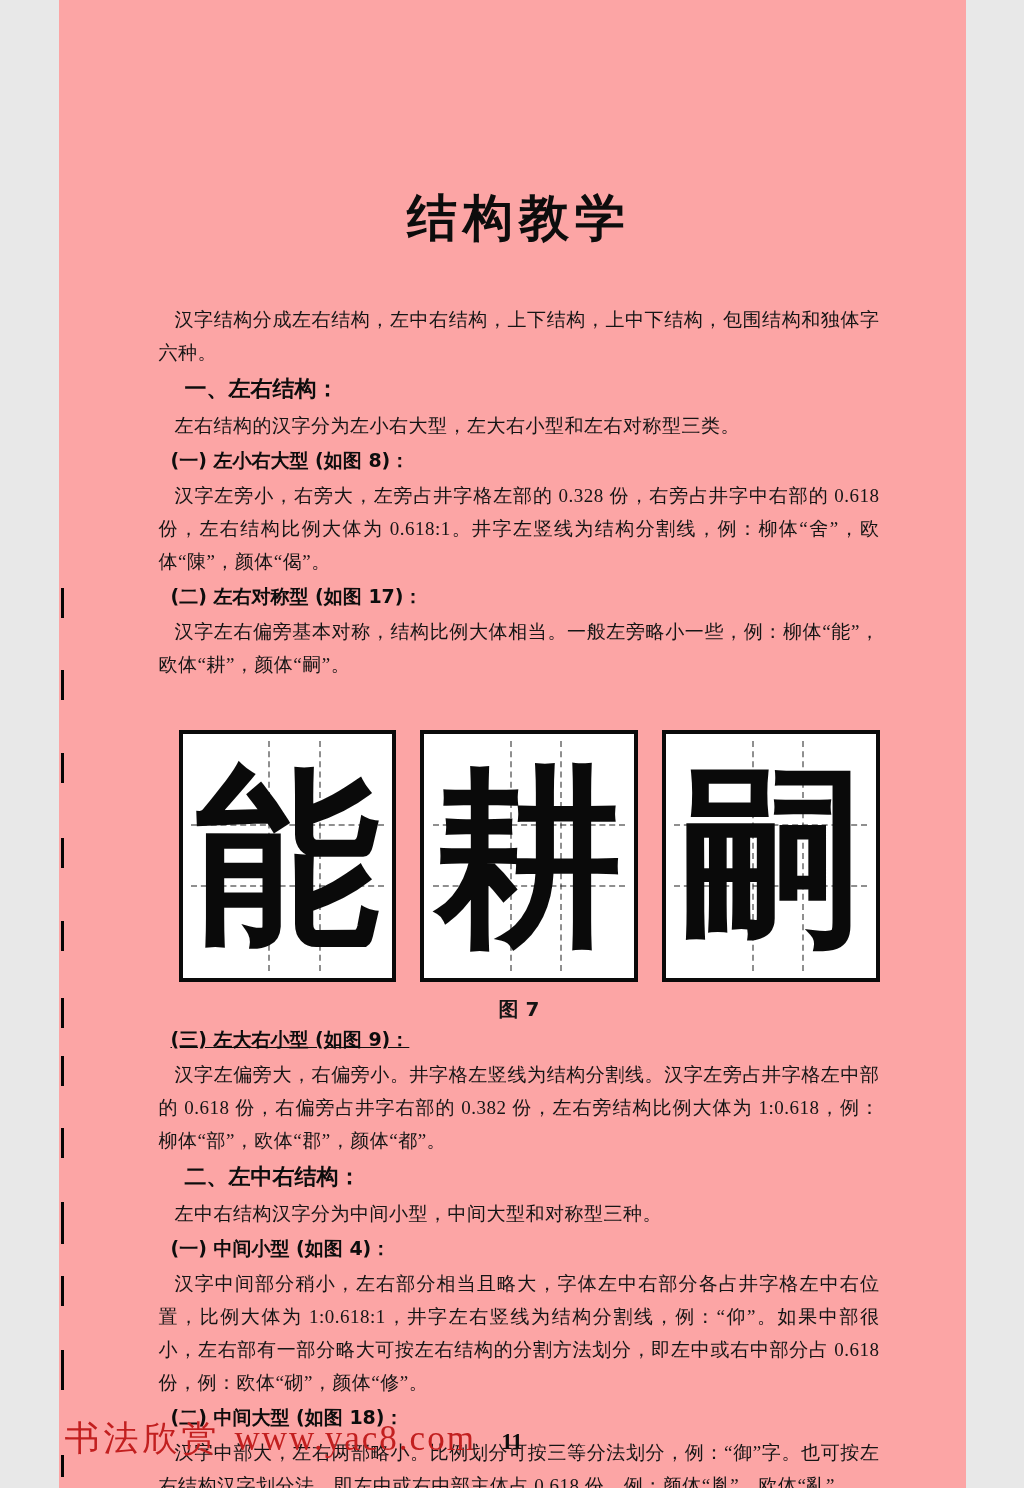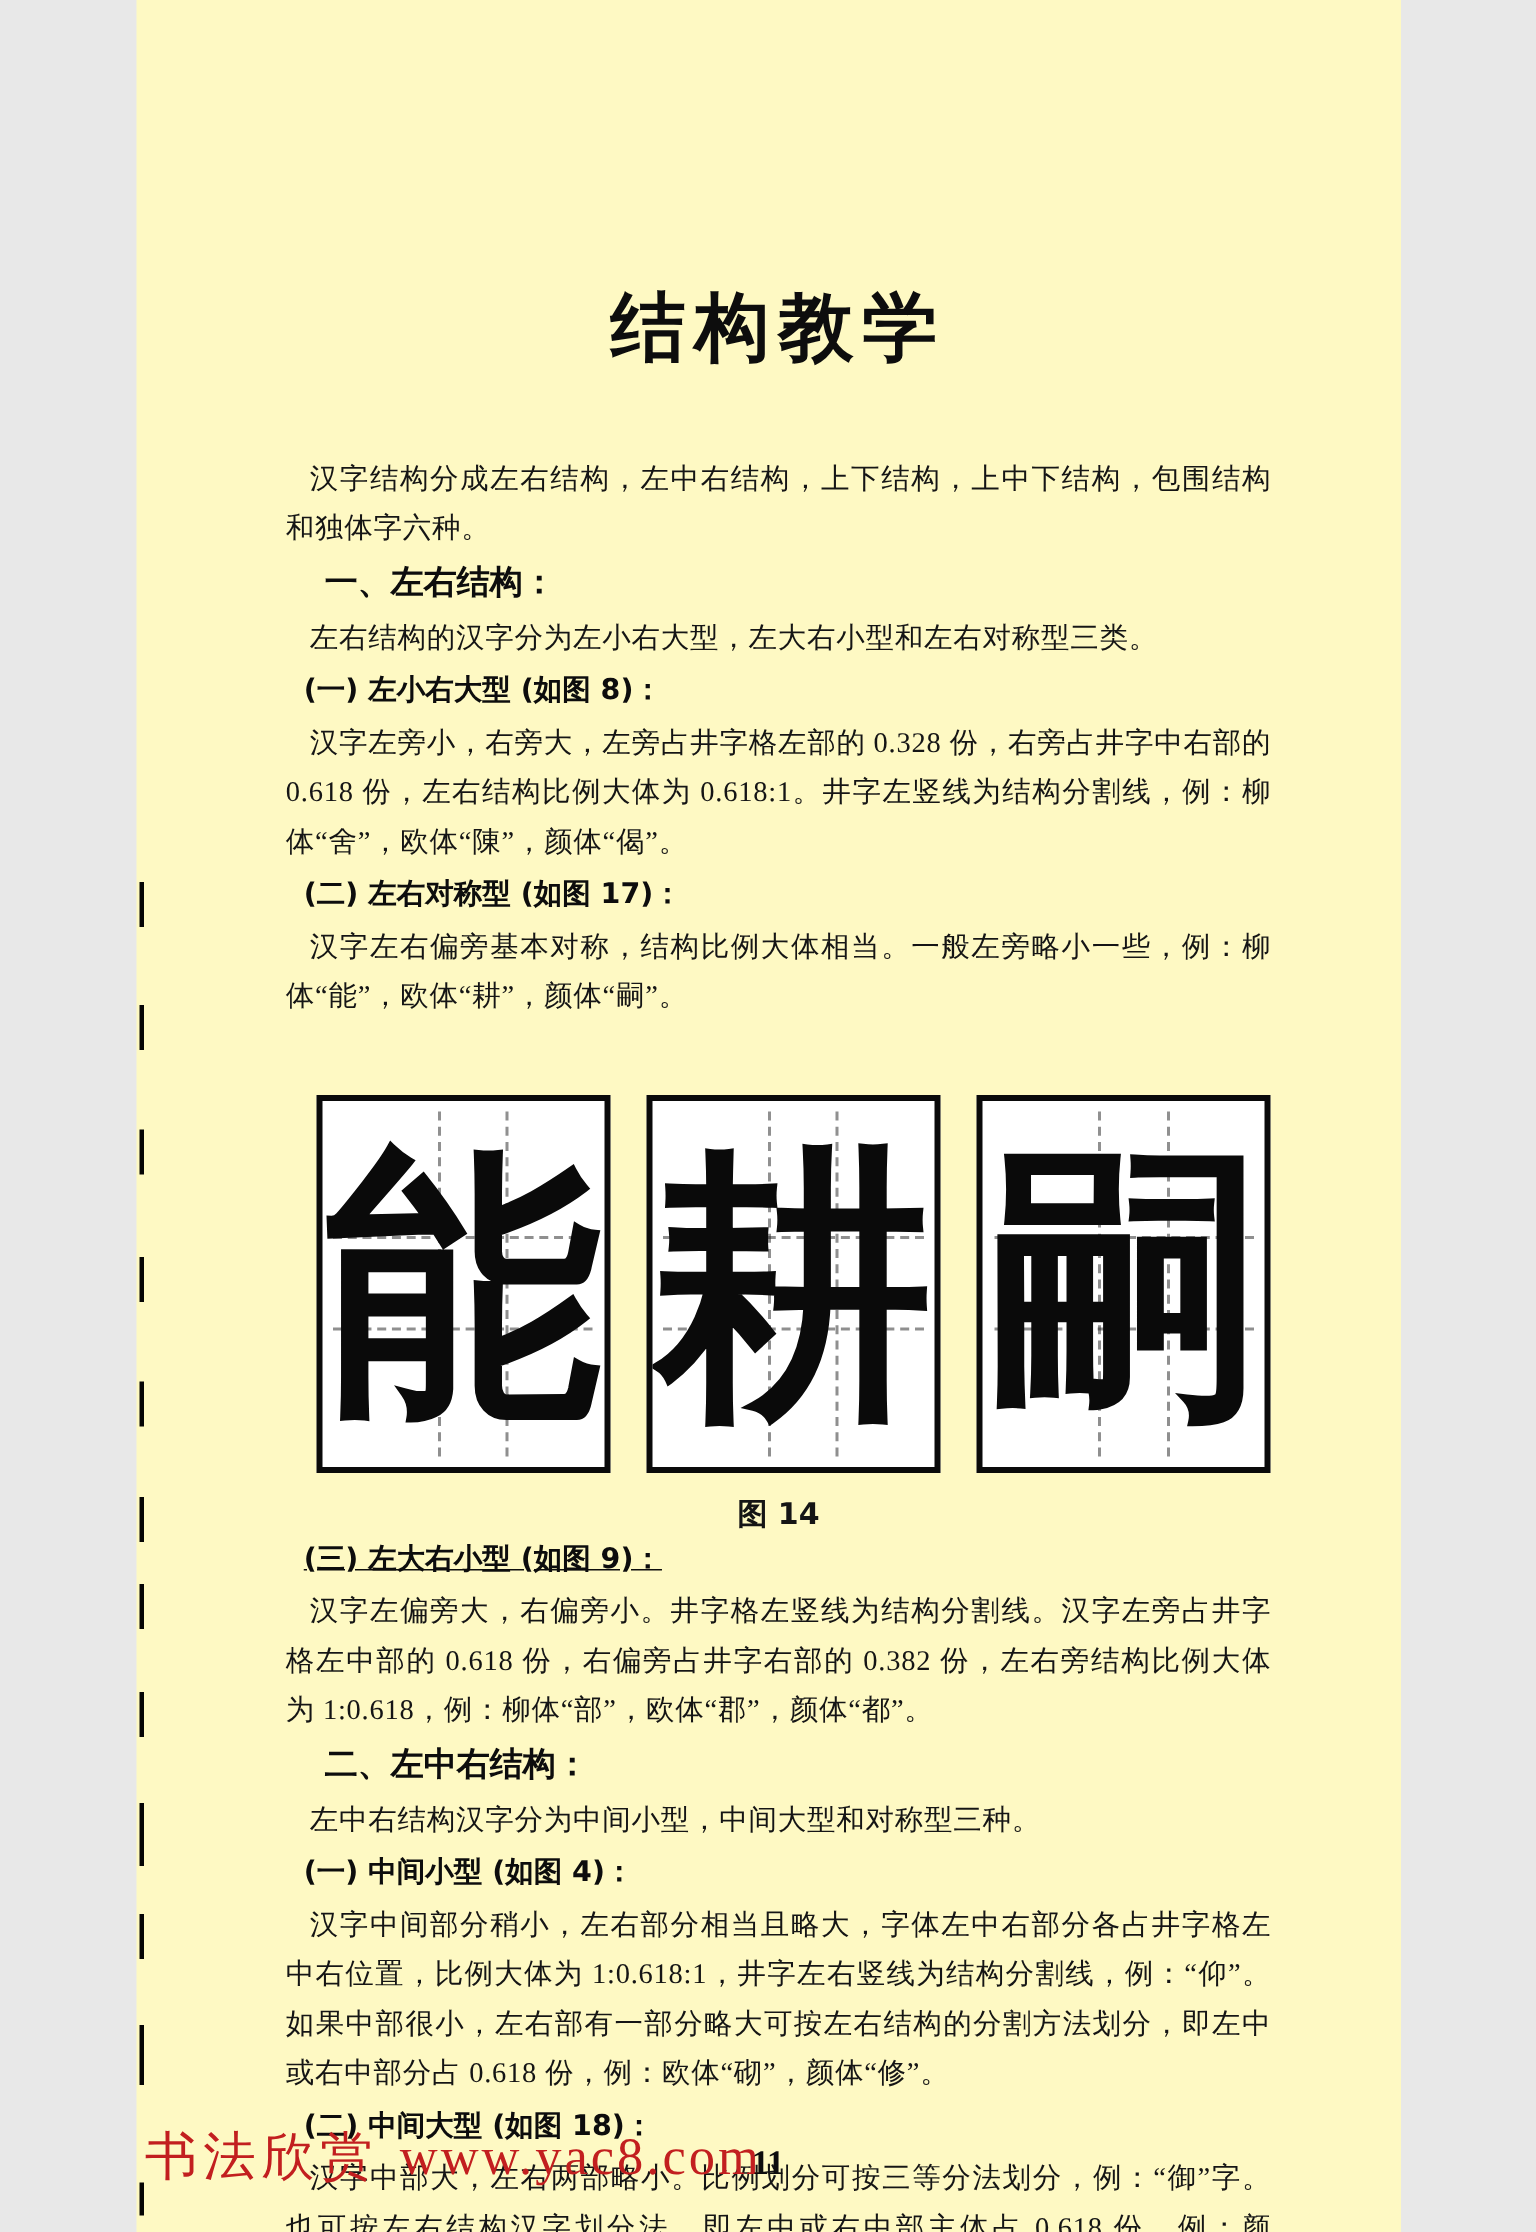--- a/index.html
+++ b/index.html
@@ -1,21 +1,21 @@
 <!DOCTYPE html>
 <html><head>
 <meta charset="utf-8">
 <style>
   html,body{margin:0;padding:0;}
   body{background:#e8e8e8;}
   .page{
     position:relative;
-    width:843px;height:1488px;
+    width:907px;height:1488px;
     margin:0 auto;
-    background:#fef9c3;
+    background:#fca5a5;
     overflow:hidden;
     font-family:"Liberation Serif","DejaVu Serif",serif;
     color:#151515;
   }
   .content{
     position:absolute;
     left:100px; right:86px; top:0;
   }
   .doc-title{
     margin:188px 0 0 0;
@@ -165,21 +165,21 @@
       </div>
       <div class="char-box">
         <div class="grid-h g1"></div>
         <div class="grid-h g2"></div>
         <div class="grid-v g1"></div>
         <div class="grid-v g2"></div>
         <span class="char-glyph">嗣</span>
       </div>
     </div>
 
-    <p class="fig-caption">图 14</p>
+    <p class="fig-caption">图 7</p>
 
     <h3 class="h-level2 after-fig">(三) 左大右小型 (如图 9)：</h3>
 
     <p class="para">汉字左偏旁大，右偏旁小。井字格左竖线为结构分割线。汉字左旁占井字格左中部的 0.618 份，右偏旁占井字右部的 0.382 份，左右旁结构比例大体为 1:0.618，例：柳体“部”，欧体“郡”，颜体“都”。</p>
 
     <h2 class="h-level1">二、左中右结构：</h2>
 
     <p class="para">左中右结构汉字分为中间小型，中间大型和对称型三种。</p>
 
     <h3 class="h-level2">(一) 中间小型 (如图 4)：</h3>

